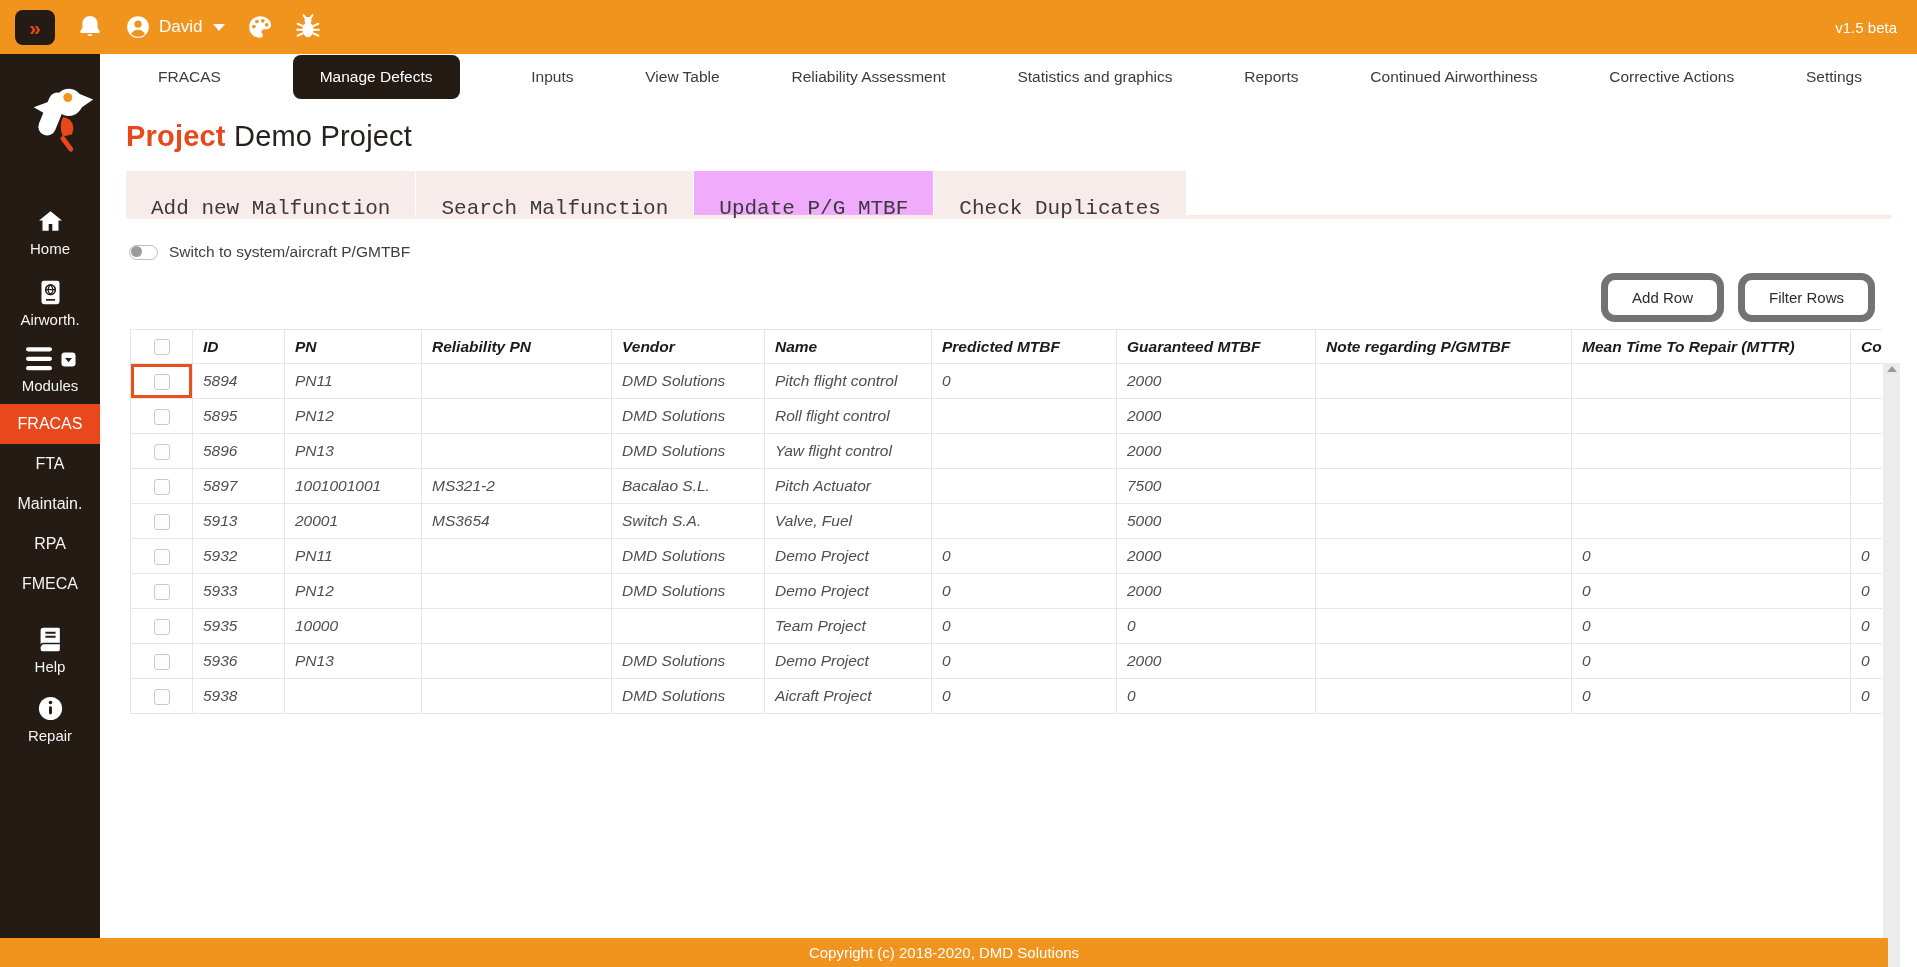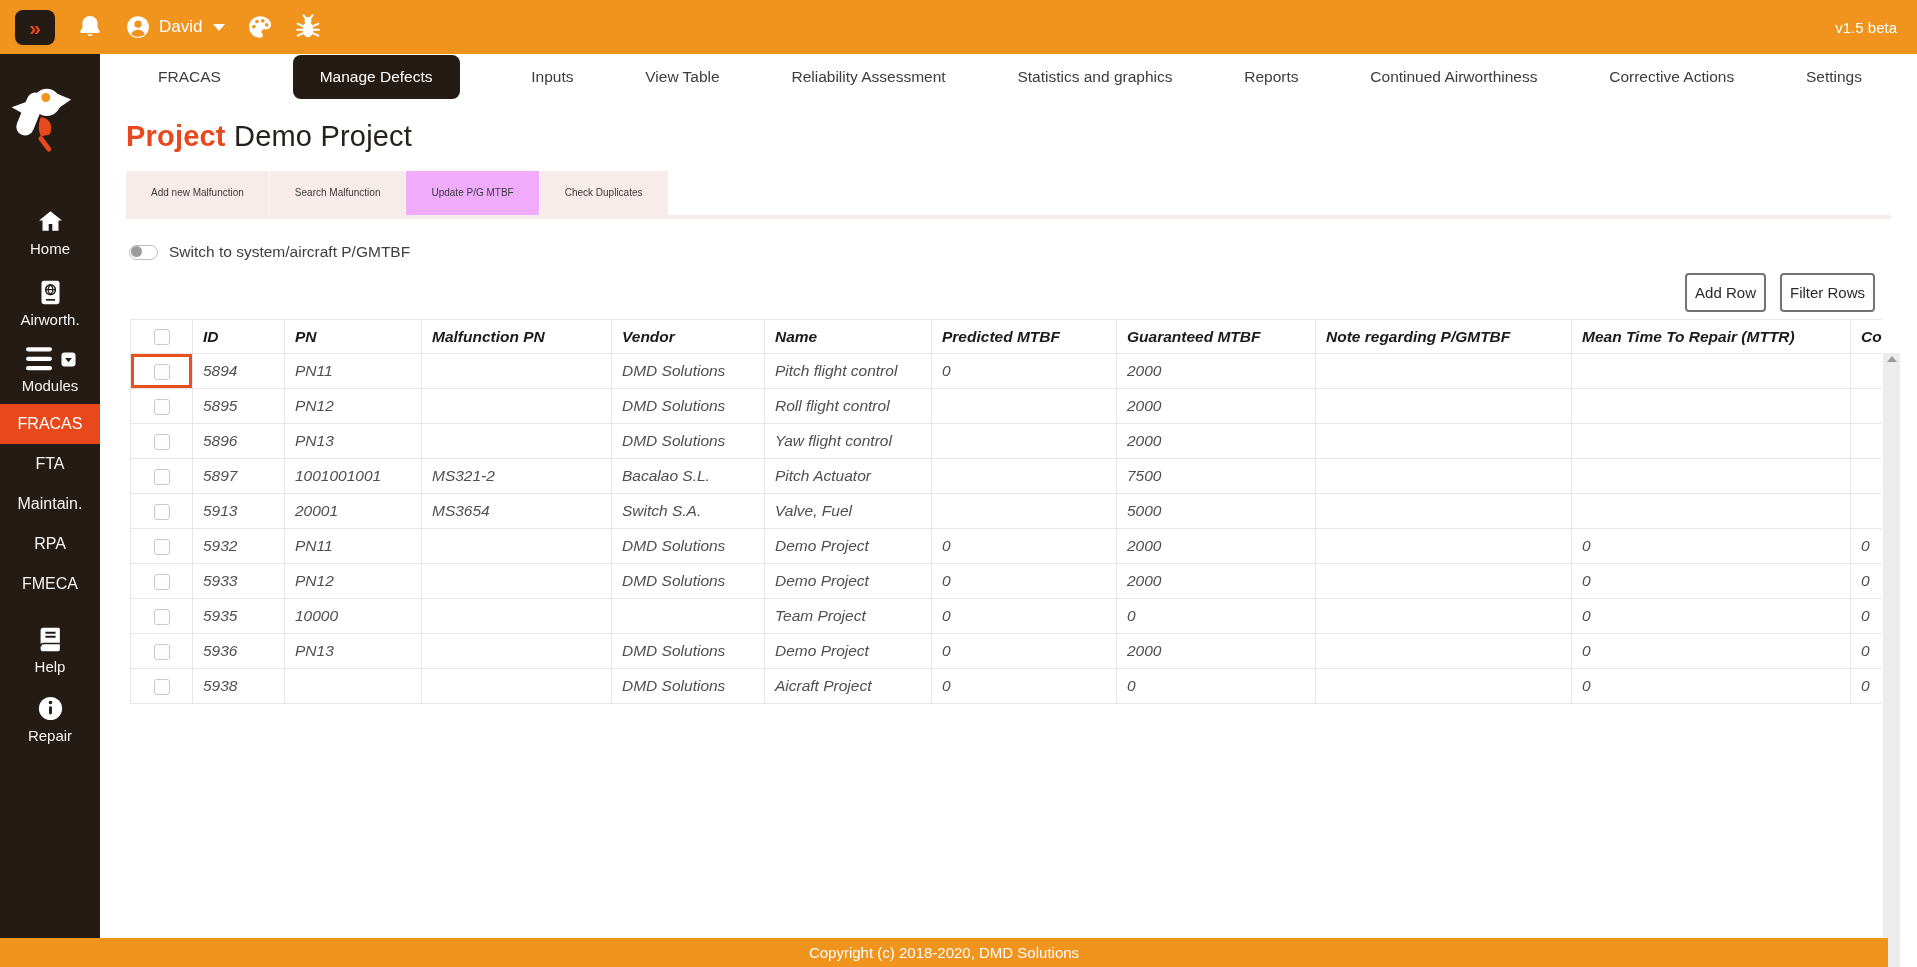--- a/index.html
+++ b/index.html
@@ -12,21 +12,21 @@
   .expand-btn { width:40px; height:35px; background:#241B15; border:none; border-radius:8px;
                 color:#E8481C; font-size:21px; font-weight:bold; line-height:33px; cursor:pointer; }
   .tb-icon { width:26px; height:26px; display:block; }
   .userbox { display:flex; align-items:center; gap:8px; color:#fff; font-size:17px; }
   .caret-down { width:0; height:0; border-left:6px solid transparent; border-right:6px solid transparent;
                 border-top:7px solid #fff; margin-left:3px; }
   .version { margin-left:auto; color:#fff; font-size:15px; }
 
   
   .sidebar { position:absolute; left:0; top:54px; width:100px; height:884px; background:#241B15;
-             display:flex; flex-direction:column; align-items:flex-start; color:#f4f4f4; }
+             display:flex; flex-direction:column; align-items:flex-end; color:#f4f4f4; }
   .logo { margin-top:22px; width:78px; height:82px; }
   .side-item { display:flex; flex-direction:column; align-items:center; gap:5px; font-size:15px; width:100%; }
   .side-item svg { width:27px; height:27px; }
   .side-home { margin-top:50px; }
   .side-air { margin-top:22px; }
   .side-modules { margin-top:18px; }
   .mod-iconrow { display:flex; align-items:center; gap:7px; }
   .mod-iconrow svg.burger { width:30px; height:26px; }
   .mod-iconrow svg.caretbox { width:15px; height:15px; }
   .module-list { width:100%; margin-top:10px; }
@@ -42,34 +42,34 @@
   .nav-item { cursor:pointer; white-space:nowrap; }
   .nav-item.active { background:#241B15; color:#fff; padding:13px 27px; border-radius:8px; }
 
   .content { padding:0 0 0 26px; }
   .page-title { margin:20px 0 0 0; font-size:29px; letter-spacing:.2px; }
   .page-title .pfx { color:#E8481C; font-weight:800; }
   .page-title .pname { color:#26211E; font-weight:500; }
 
   .tabs { position:relative; margin-top:18px; height:44px; width:1765px; }
   .tabs::after { content:''; position:absolute; left:0; right:0; bottom:-4px; height:4px; background:#F8ECEB; }
-  .tab { display:inline-block; height:44px; line-height:44px; padding:0 25px; background:#F8ECEB;
-         color:#3a3a3a; font-size:10px; cursor:pointer; margin-right:1px; position:relative; z-index:1; }
+  .tab { display:inline-block; height:44px; line-height:44px; padding:16px 25px; background:#F8ECEB;
+         color:#3a3a3a; font-size:21px; cursor:pointer; margin-right:1px; position:relative; z-index:1;font-family:Liberation Mono, monospace; }
   .tab.active { background:#f0abfc; }
 
   .toggle-row { margin-top:28px; display:flex; align-items:center; gap:11px; padding-left:3px; }
   .toggle { width:29px; height:15px; border:1.5px solid #bdbdbd; border-radius:9px; background:#fff;
             position:relative; cursor:pointer; }
   .toggle::after { content:''; position:absolute; left:1px; top:0.8px; width:11px; height:11px;
                    border-radius:50%; background:#9c9c9c; }
   .toggle-label { font-size:15.5px; color:#3e3e3e; }
 
   .actions { margin-top:12px; width:1749px; display:flex; justify-content:flex-end; gap:14px; }
-  .btn { background:#fff; border:2px solid #737373; border-radius:4px; color:#2b2b2b;
-         font-size:15px; padding:9px 8px; font-family:inherit; cursor:pointer; }
+  .btn { background:#fff; border:7px solid #737373; border-radius:14px; color:#2b2b2b;
+         font-size:15px; padding:9px 24px; font-family:inherit; cursor:pointer; }
 
   
   .grid-wrap { position:relative; margin-top:7px; margin-left:4px; width:1770px; height:722px;font-style:italic; }
   .grid-clip { position:absolute; left:0; top:0; width:1752px; bottom:16px; overflow:hidden; }
   table { border-collapse:collapse; table-layout:fixed; width:1920px; font-size:15.5px; }
   th, td { border:1px solid #E6E6E6; height:35px; padding:0 10px; text-align:left;
            white-space:nowrap; overflow:hidden; }
   th { font-weight:700; color:#1b1b1b; height:34px; background:#fff; }
   td { color:#4f4f4f; background:#fff; }
   col.c-cb{width:62px} col.c-id{width:92px} col.c-pn{width:137px} col.c-mpn{width:190px}
@@ -256,21 +256,21 @@
               <col class="c-guar">
               <col class="c-note">
               <col class="c-mttr">
               <col class="c-co">
           </colgroup>
           <thead>
               <tr id="grid-head-row">
                 <th class="cbcell"><span class="checkbox"></span></th>
                 <th>ID</th>
                 <th>PN</th>
-                <th>Malfunction PN</th>
+                <th>Reliability PN</th>
                 <th>Vendor</th>
                 <th>Name</th>
                 <th>Predicted MTBF</th>
                 <th>Guaranteed MTBF</th>
                 <th>Note regarding P/GMTBF</th>
                 <th>Mean Time To Repair (MTTR)</th>
                 <th>Co</th>
               </tr>
             </thead>
           <tbody id="grid-body">

